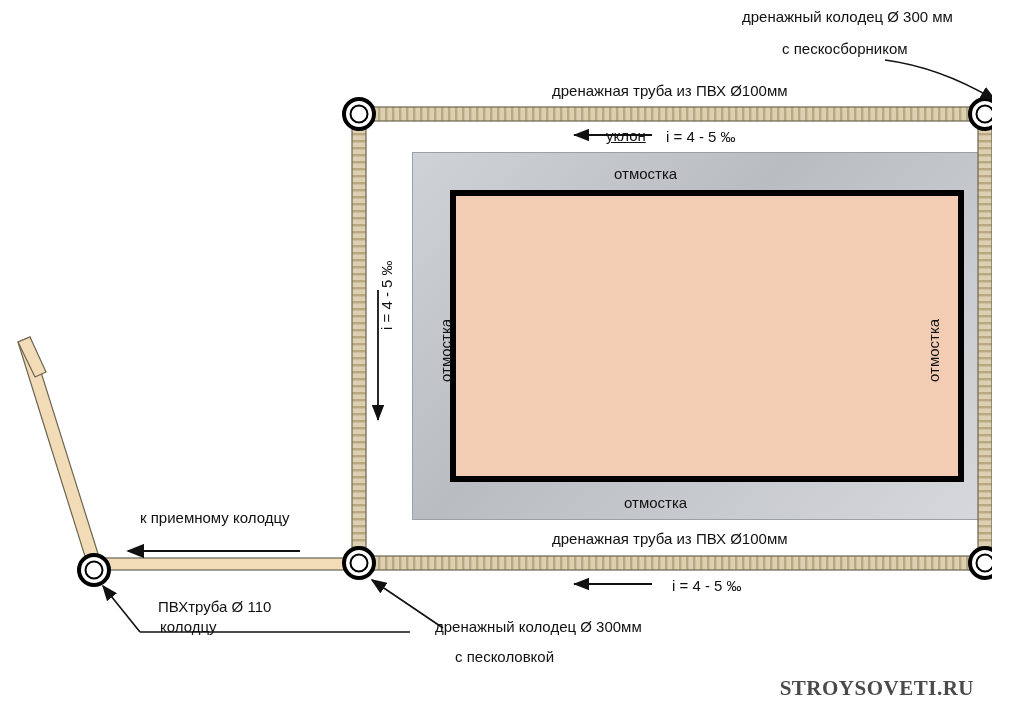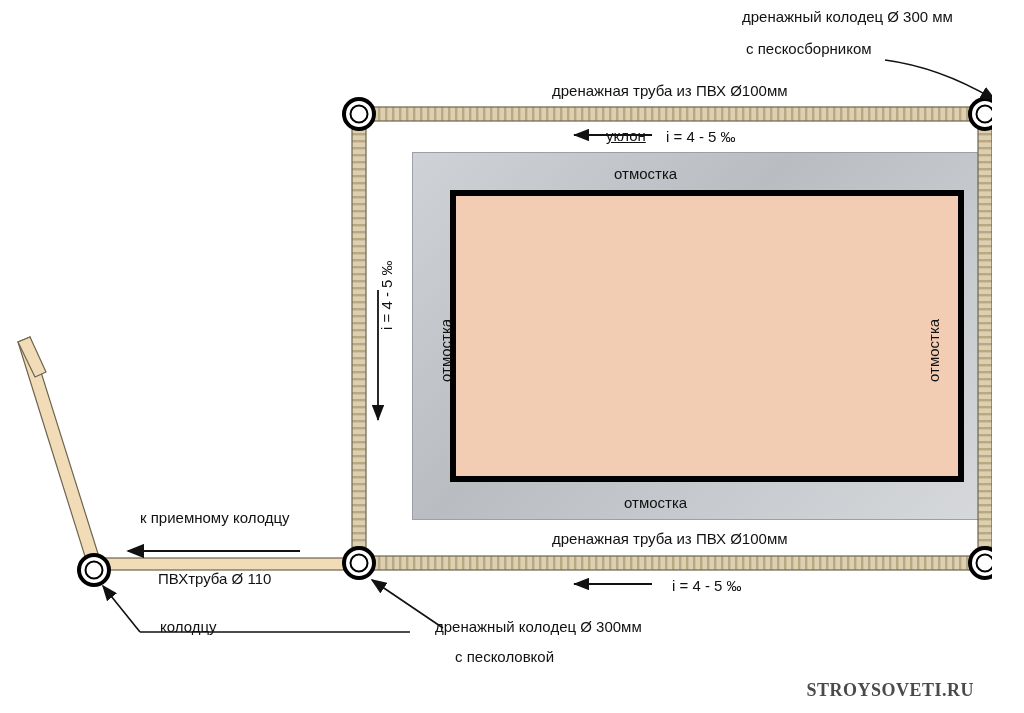--- a/index.html
+++ b/index.html
@@ -64,21 +64,21 @@
     position: absolute;
     left: 44px; top: 44px; right: 44px; bottom: 44px;
     background: #f2cdb3;
   }
   .watermark {
     position: absolute;
     right: 18px;
     bottom: 12px;
     font-family: "Liberation Serif", serif;
     font-weight: bold;
-    font-size: 18px;
+    font-size: 21px;
     letter-spacing: .5px;
     color: #4a4a4a;
   }
 </style>
 </head>
 <body>
 
 <div id="stage">
 
   <div class="building">
@@ -158,39 +158,39 @@
 
     <line x1="300" y1="551" x2="128" y2="551" stroke="#111" stroke-width="1.8" marker-end="url(#arrow)"></line>
 
     <path d="M885,60 C930,66 965,82 995,100" fill="none" stroke="#111" stroke-width="1.6" marker-end="url(#arrow)"></path>
     <path d="M140,632 L103,586" fill="none" stroke="#111" stroke-width="1.6" marker-end="url(#arrow)"></path>
     <line x1="140" y1="632" x2="410" y2="632" stroke="#111" stroke-width="1.6"></line>
     <path d="M443,628 L372,580" fill="none" stroke="#111" stroke-width="1.6" marker-end="url(#arrow)"></path>
   </svg>
 
   <div class="lbl" style="left:742px; top:8px;">дренажный  колодец Ø 300 мм</div>
-  <div class="lbl" style="left:746px; top:40px;">с пескосборником</div>
+  <div class="lbl" style="left:782px; top:40px;">с пескосборником</div>
 
   <div class="lbl" style="left:552px; top:82px;">дренажная труба из ПВХ Ø100мм</div>
   <div class="lbl" style="left:552px; top:530px;">дренажная труба из ПВХ Ø100мм</div>
 
   <div class="lbl uline" style="left:606px; top:127px;">уклон</div>
   <div class="lbl" style="left:666px; top:128px;">i = 4 - 5 ‰</div>
   <div class="lbl" style="left:672px; top:577px;">i = 4 - 5 ‰</div>
 
   <div class="vert up" style="left:378px; top:330px;">i = 4 - 5 ‰</div>
   <div class="vert up" style="left:1012px; top:330px;">i = 4 - 5 ‰</div>
 
   <div class="lbl" style="left:614px; top:165px;">отмостка</div>
   <div class="lbl" style="left:624px; top:494px;">отмостка</div>
   <div class="vert up" style="left:437px; top:382px;">отмостка</div>
   <div class="vert up" style="left:925px; top:382px;">отмостка</div>
 
   <div class="lbl" style="left:140px; top:509px;">к приемному колодцу</div>
-  <div class="lbl" style="left:158px; top:570px;">ПВХтруба Ø 110</div>
+  <div class="lbl" style="left:158px; top:598px;">ПВХтруба Ø 110</div>
 
   <div class="lbl" style="left:160px; top:618px;">колодцу</div>
 
   <div class="lbl" style="left:435px; top:618px;">дренажный колодец Ø 300мм</div>
   <div class="lbl" style="left:455px; top:648px;">с песколовкой</div>
 
   <div class="watermark">STROYSOVETI.RU</div>
 </div>
 
 </body></html>

